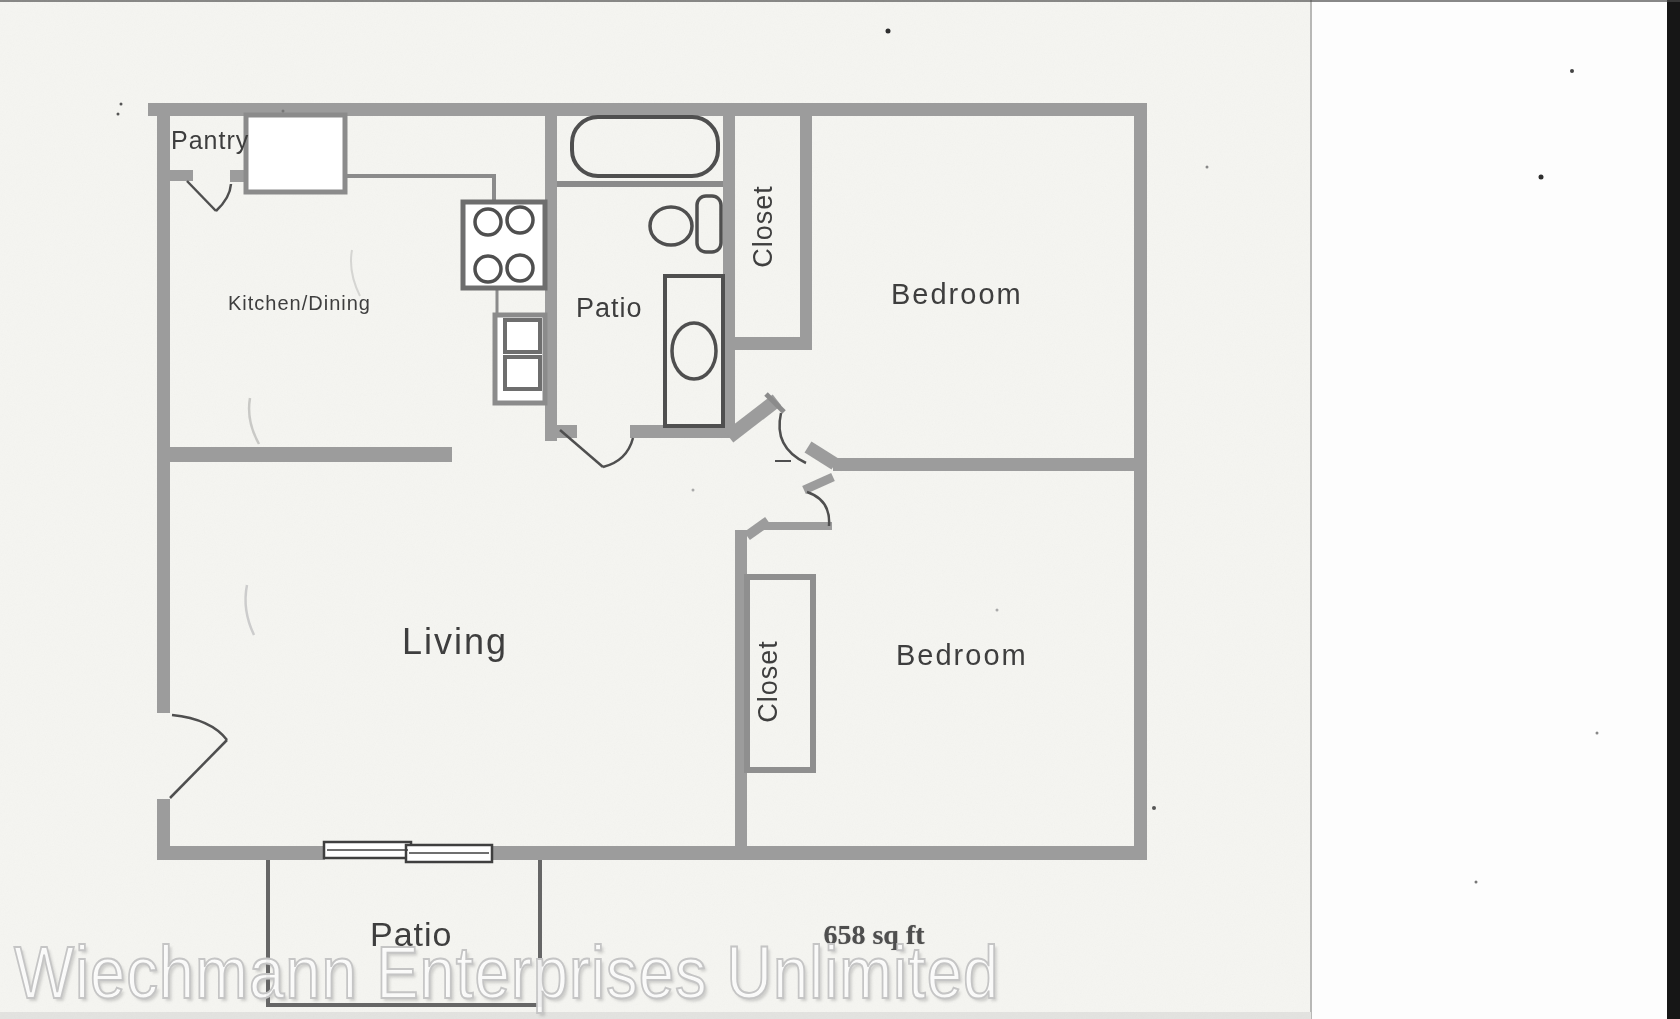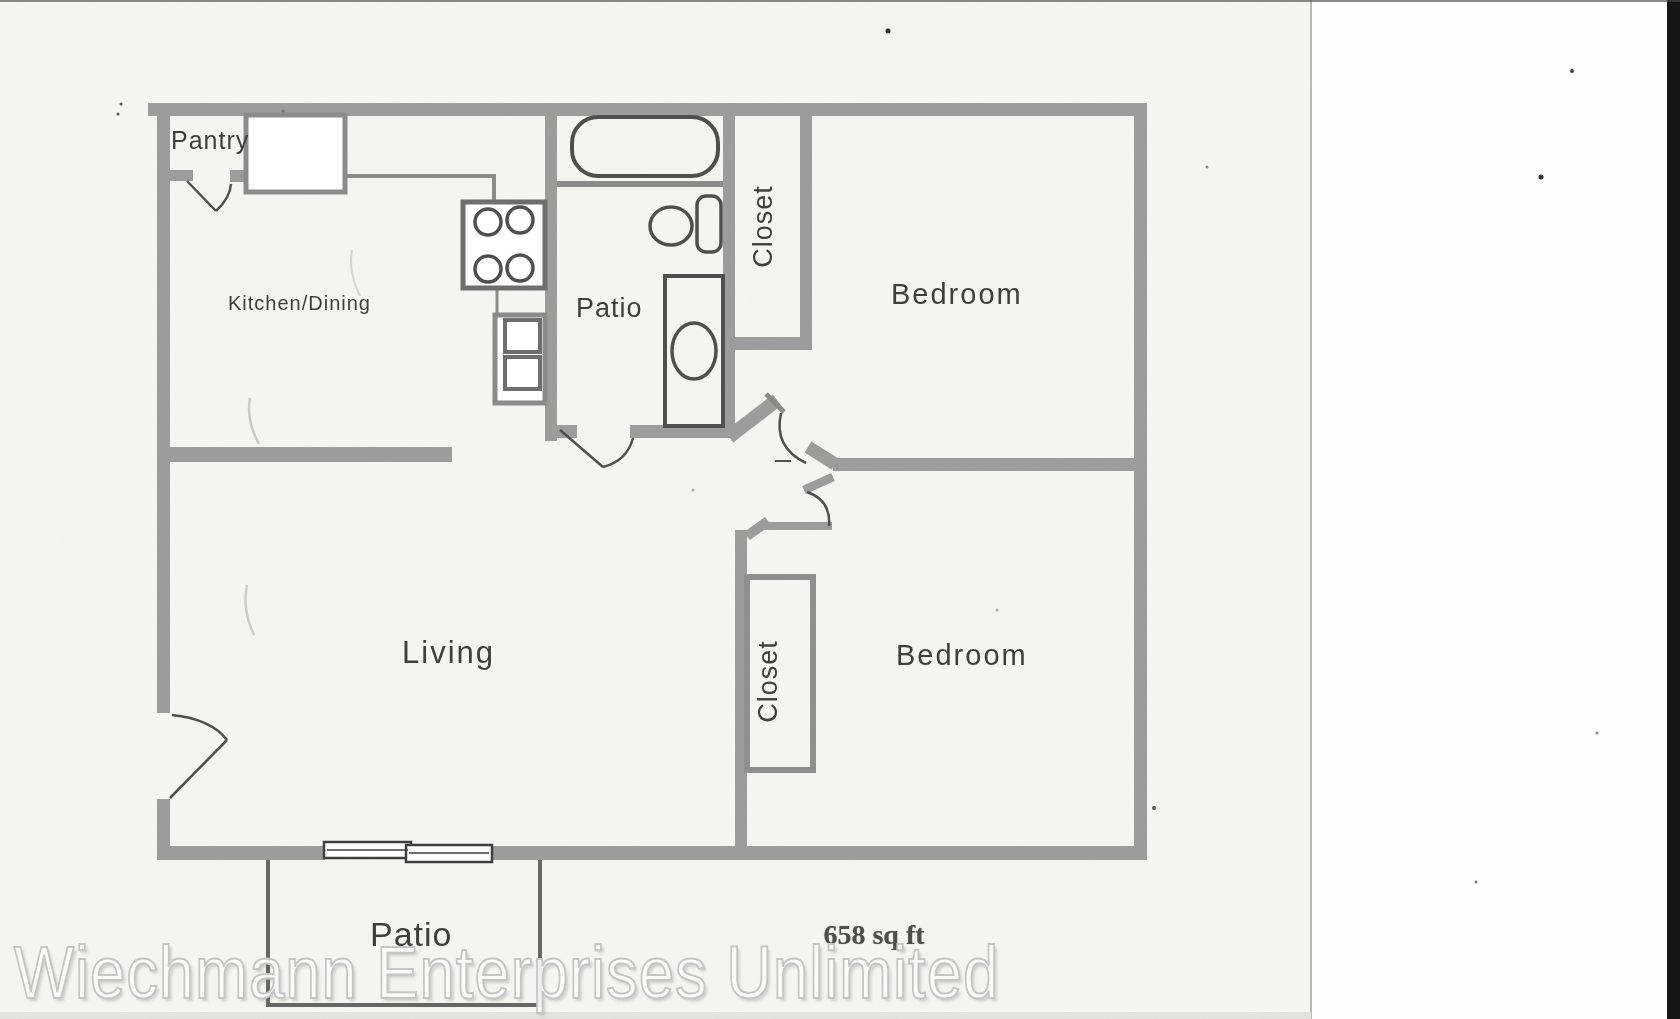--- a/index.html
+++ b/index.html
@@ -17,21 +17,21 @@
   #top-edge{position:absolute;left:0;top:0;width:1680px;height:2px;background:#4a4a4a;opacity:.65;}
   #bottom-strip{position:absolute;left:0;top:1012px;width:1311px;height:7px;background:#e3e3e0;}
   svg{position:absolute;left:0;top:0;}
 
   .label{position:absolute;color:var(--label);letter-spacing:1px;white-space:nowrap;}
   #lbl-pantry{left:171px;top:126px;font-size:25px;}
   #lbl-kitchen{left:228px;top:292px;font-size:20px;text-align:center;}
   #lbl-bath{left:576px;top:293px;font-size:27px;}
   #lbl-closet-top{left:703px;top:211px;width:120px;text-align:center;font-size:27px;transform:rotate(-90deg);}
   #lbl-bedroom-top{left:891px;top:278px;font-size:29px;letter-spacing:2px;}
-  #lbl-living{left:402px;top:635px;font-size:31px;letter-spacing:2px;}
+  #lbl-living{left:402px;top:621px;font-size:36px;letter-spacing:2px;}
   #lbl-closet-bottom{left:708px;top:666px;width:120px;text-align:center;font-size:27px;transform:rotate(-90deg);}
   #lbl-bedroom-bottom{left:896px;top:639px;font-size:29px;letter-spacing:2px;}
   #lbl-patio{left:370px;top:915px;font-size:34px;}
 
   .caption{position:absolute;font-family:"Liberation Serif",serif;font-weight:bold;color:var(--caption);
            text-shadow:0 0 1px rgba(90,90,90,.55);white-space:nowrap;}
   #caption1{left:877px;top:873px;font-size:31px;transform:translateX(-50%);letter-spacing:.5px;}
   #caption2{left:874px;top:919px;font-size:28px;transform:translateX(-50%);}
 
   #watermark{position:absolute;left:14px;top:930px;font-size:74px;letter-spacing:1px;white-space:nowrap;

